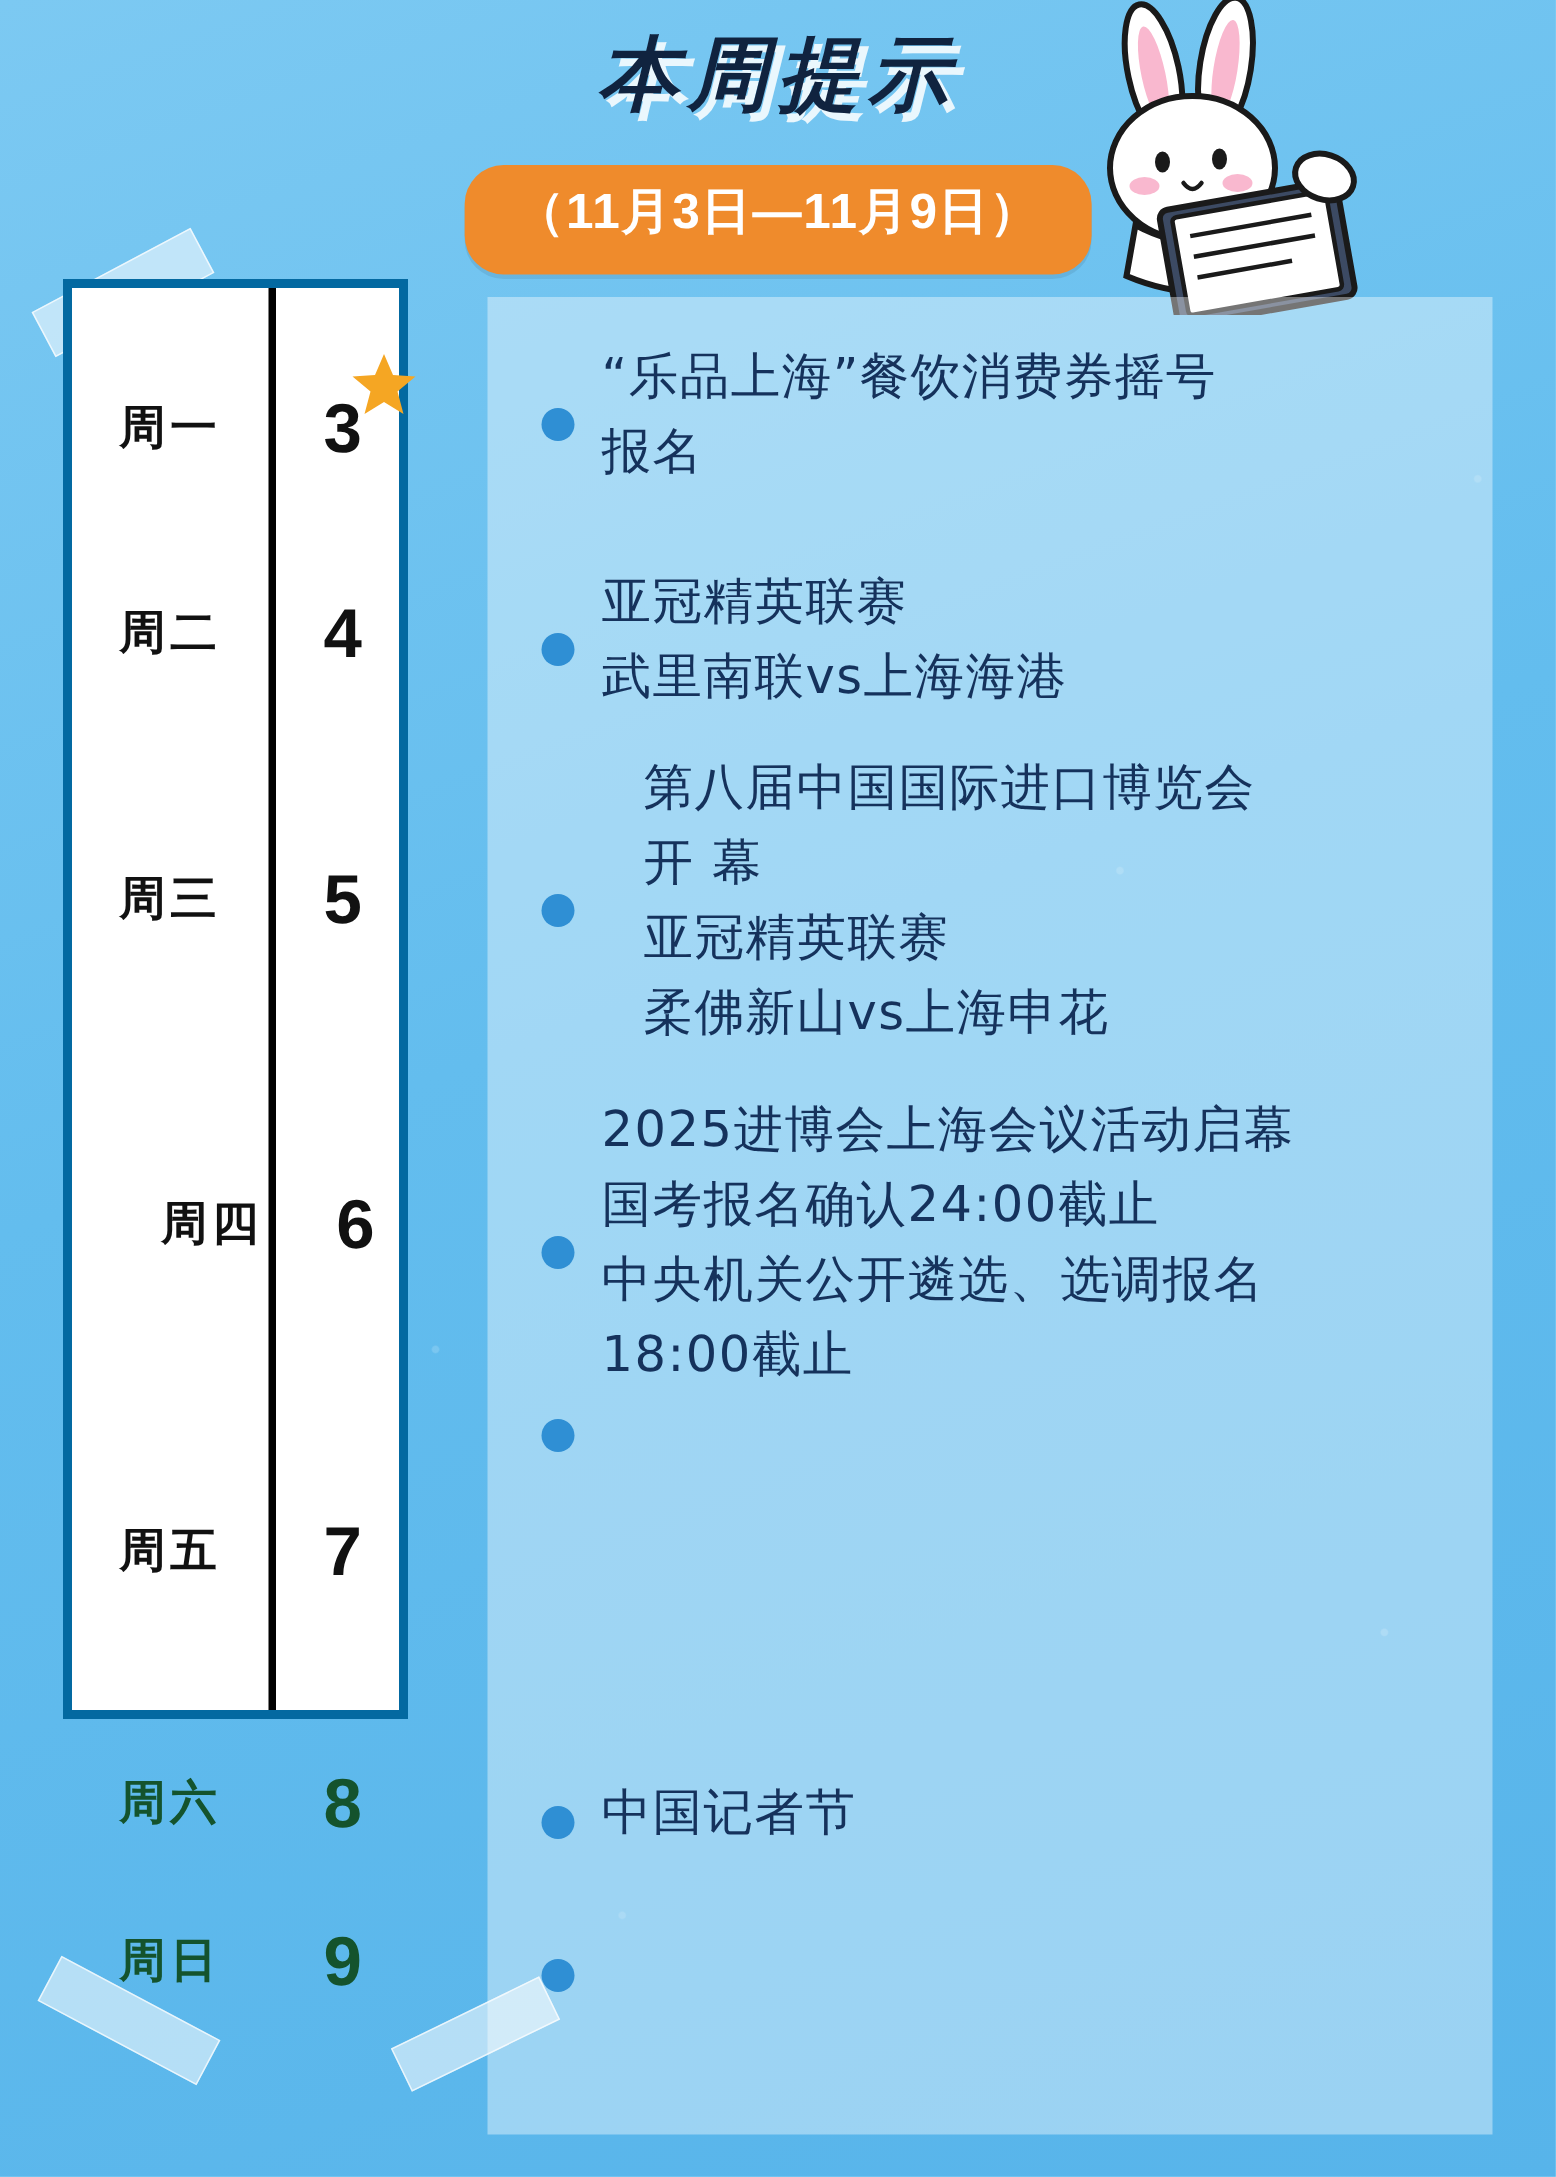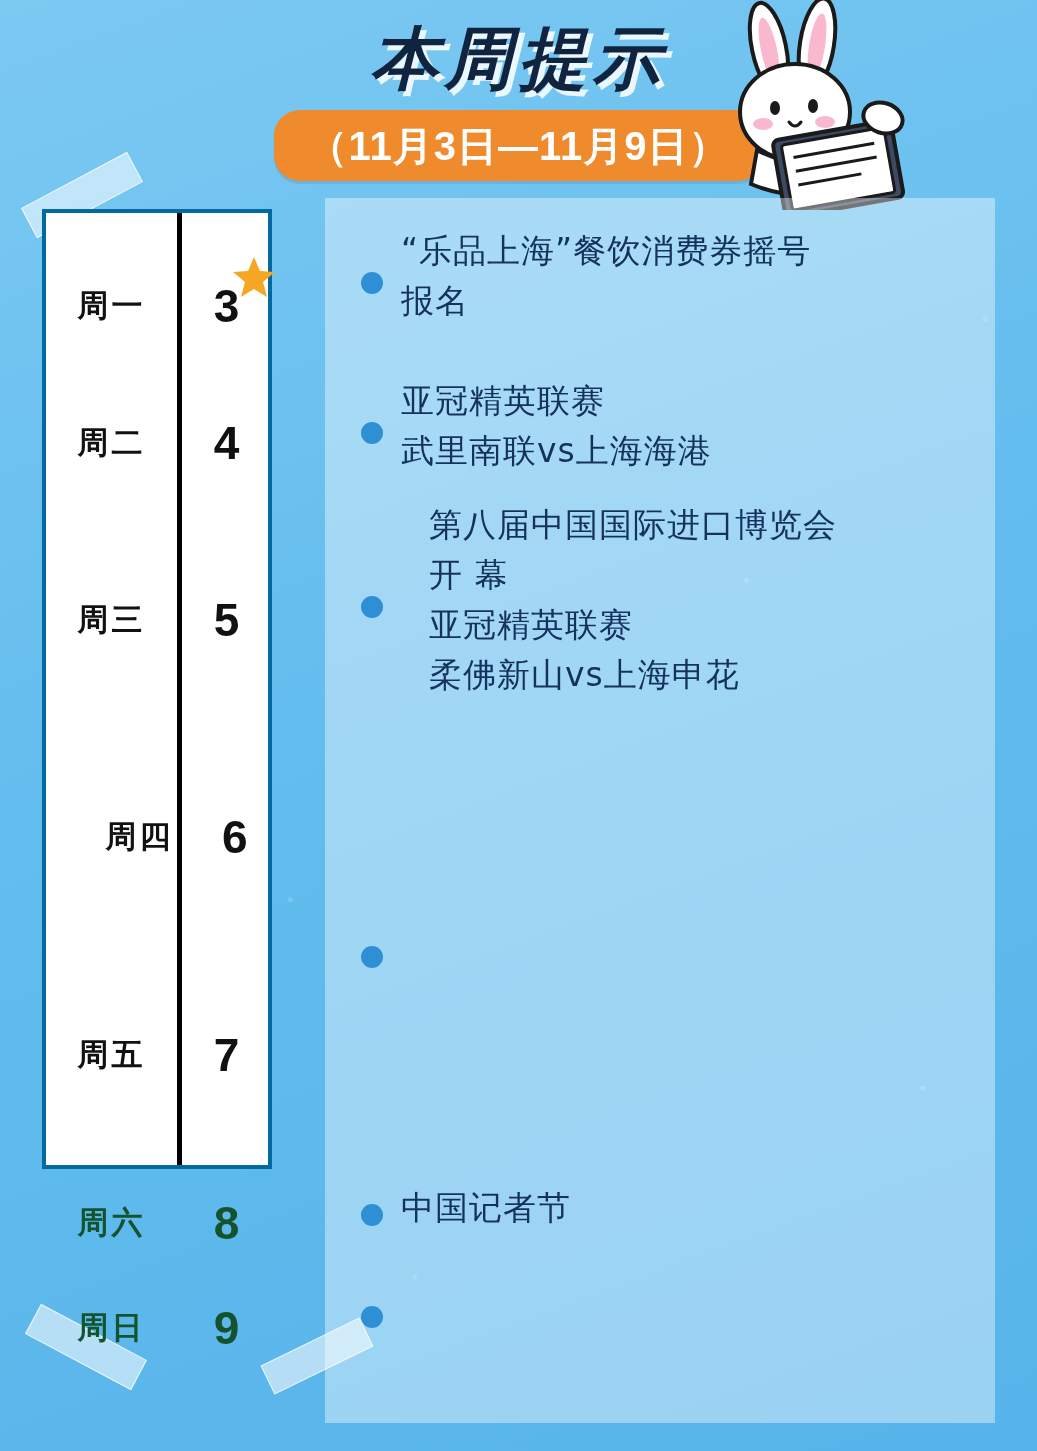--- a/index.html
+++ b/index.html
@@ -26,37 +26,37 @@
   
   .header {
     position: absolute;
     left: 0; top: 0; width: 1037px; height: 190px;
   }
   .title {
     position: absolute;
     left: 50%; transform: translateX(-50%);
     top: 14px;
     font-family: "DejaVu Sans", "Liberation Sans", sans-serif;
-    font-size: 68px;
+    font-size: 54px;
     font-weight: bold;
     font-style: italic;
     color: #10233f;
     letter-spacing: 6px;
     text-shadow: 5px 5px 0 rgba(255,255,255,0.85);
     white-space: nowrap;
   }
   .subtitle-pill {
     position: absolute;
     left: 50%; transform: translateX(-50%);
     top: 110px;
     background: #ef8b2c;
     color: #ffffff;
     border-radius: 26px;
-    padding: 9px 34px 7px;
-    font-size: 40px;
+    padding: 9px 34px 19px;
+    font-size: 33px;
     font-weight: bold;
     letter-spacing: 1px;
     white-space: nowrap;
     box-shadow: 0 3px 0 rgba(0,0,0,0.08);
   }
 
   
   .mascot {
     position: absolute;
     right: 110px; top: 0px;
@@ -69,24 +69,24 @@
     background: rgba(255,255,255,0.55);
     border: 1px solid rgba(255,255,255,0.7);
   }
   .tape-tl { left: 22px; top: 178px; width: 120px; height: 34px; transform: rotate(-28deg); }
   .tape-bl { left: 26px; top: 1330px; width: 120px; height: 34px; transform: rotate(28deg); }
   .tape-tr { left: 262px; top: 1340px; width: 110px; height: 32px; transform: rotate(-26deg); }
 
   
   .daybox {
     position: absolute;
-    left: 42px; top: 209px;
+    left: 42px; top: 186px;
     width: 230px; height: 960px;
     background: #ffffff;
-    border: 4px solid #0369a1;
+    border: 6px solid #0369a1;
   }
   .day-divider {
     position: absolute;
     left: 131px; top: 0; width: 5px; height: 100%;
     background: #000000;
   }
   .day-row {
     position: absolute;
     left: 0; width: 230px;
     display: flex;
@@ -242,20 +242,27 @@
         <div class="event-lines">亚冠精英联赛
 武里南联vs上海海港</div>
       </div>
       <div class="event" style="top: 302px; gap: 28px;">
         <div class="bullet"></div>
         <div class="event-lines">第八届中国国际进口博览会
 开 幕
 亚冠精英联赛
 柔佛新山vs上海申花</div>
       </div>
+      <div class="event" style="top: 530px;">
+        <div class="bullet"></div>
+        <div class="event-lines">2025进博会上海会议活动启幕
+国考报名确认24:00截止
+中央机关公开遴选、选调报名
+18:00截止</div>
+      </div>
       <div class="event" style="top: 735px;">
         <div class="bullet"></div>
       </div>
       <div class="event" style="top: 985px;">
         <div class="bullet"></div>
         <div class="event-lines">中国记者节</div>
       </div>
       <div class="event" style="top: 1095px;">
         <div class="bullet"></div>
         <div class="event-lines"></div>

